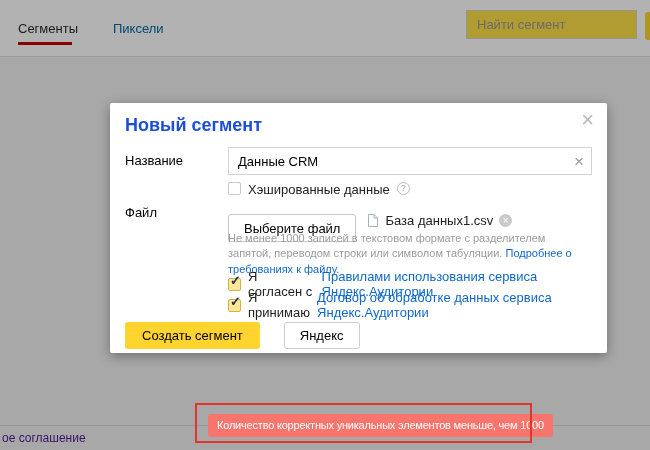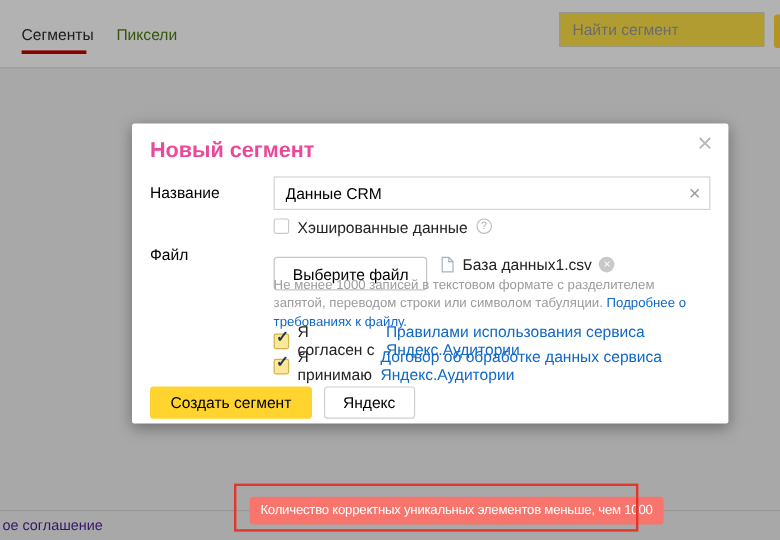--- a/index.html
+++ b/index.html
@@ -5,34 +5,34 @@
   * { margin:0; padding:0; box-sizing:border-box; }
   html,body { width:650px; height:450px; }
   body { font-family:"Liberation Sans", sans-serif; background:#f1f1f1; overflow:hidden; }
   .screen { position:relative; width:650px; height:450px; overflow:hidden; }
 
   
   .page { position:absolute; inset:0; background:#f1f1f1; }
   .topbar { position:absolute; top:0; left:0; right:0; height:57px; background:#fff; border-bottom:1px solid #dcdcdc; }
   .tab { position:absolute; top:21px; font-size:13px; cursor:pointer; }
   .tab-segments { left:18px; color:#2b2b2b; }
-  .tab-pixels { left:97px; color:#4d7c0f; }
+  .tab-pixels { left:113px; color:#0369a1; }
   .tab-underline { position:absolute; top:42px; left:18px; width:54px; height:3px; background:#c40000; }
   .search-input { position:absolute; top:10px; left:466px; width:171px; height:29px; border:1px solid #d6d6d6; background:#fde047; font-size:13px; color:#555; padding:0 10px; outline:none; font-family:"Liberation Sans", sans-serif; }
   .search-input::placeholder { color:#9a9a9a; }
   .yellow-sliver { position:absolute; top:12px; left:645px; width:26px; height:28px; background:#ffd42e; border-radius:3px 0 0 3px; border:none; }
   .footer-divider { position:absolute; top:425px; left:0; right:0; height:1px; background:#dadada; }
   .footer-link { position:absolute; top:431px; left:2px; font-size:12px; color:#4c1d95; cursor:pointer; }
 
   
   .overlay { position:absolute; inset:0; background:rgba(0,0,0,0.30); z-index:5; }
 
   
   .modal { position:absolute; left:110px; top:103px; width:497px; height:250px; background:#fff; border-radius:2px; box-shadow:0 3px 12px rgba(0,0,0,0.35); z-index:10; }
-  .modal-title { position:absolute; left:15px; top:12px; font-size:18px; font-weight:bold; color:#ec4899; }
+  .modal-title { position:absolute; left:15px; top:12px; font-size:18px; font-weight:bold; color:#1d4ed8; }
   .modal-close { position:absolute; right:13px; top:6px; font-size:22px; font-weight:300; color:#b8b8b8; cursor:pointer; line-height:1; }
   .field-label { position:absolute; left:15px; font-size:13px; color:#000; }
   .label-name { top:50px; }
   .label-file { top:102px; }
 
   .text-field { position:absolute; left:118px; top:44px; width:364px; height:28px; border:1px solid #d4d4d4; background:#fff; display:flex; align-items:center;gap:40px; }
   .text-field input { flex:1; border:none; outline:none; font-size:13px; color:#000; padding:0 6px 0 9px; font-family:"Liberation Sans", sans-serif; background:transparent; min-width:0; }
   .clear-x { width:24px; text-align:center; font-size:17px; color:#9a9a9a; cursor:pointer; line-height:1; }
 
   .row-hashed { position:absolute; left:118px; top:79px; display:flex; gap:7px; }
@@ -48,21 +48,21 @@
   .file-name { font-size:13px; color:#222; }
   .remove-badge { width:13px; height:13px; background:#c9c9c9; border-radius:50%; color:#fff; font-size:10px; line-height:13px; text-align:center; cursor:pointer; }
 
   .hint { position:absolute; left:118px; top:128px; width:358px; font-size:11px; line-height:1.4; color:#9c9c9c; }
   .hint a, .agree a { color:#0f68c8; text-decoration:none; cursor:pointer; }
 
   .agree { position:absolute; left:118px; display:flex; align-items:center; gap:7px; font-size:13px; color:#222; }
   .agree-1 { top:166px; }
   .agree-2 { top:187px; }
 
-  .btn-row { position:absolute; left:15px; top:219px; display:flex; gap:10px; }
+  .btn-row { position:absolute; left:15px; top:219px; display:flex; gap:24px; }
   .btn-submit { height:27px; padding:0 17px; background:#ffd42e; border:none; border-radius:3px; font-size:13px; color:#000; cursor:pointer; font-family:"Liberation Sans", sans-serif; }
   .btn-cancel { height:27px; padding:0 15px; background:#fff; border:1px solid #cfcfcf; border-radius:3px; font-size:13px; color:#000; cursor:pointer; font-family:"Liberation Sans", sans-serif; }
 
   
   .toast { position:absolute; left:208px; top:414px; height:23px; line-height:23px; padding:0 9px; background:#f8756d; border-radius:3px; color:#fff; font-size:11px; letter-spacing:-0.2px; white-space:nowrap; z-index:20; }
   .annotation-rect { position:absolute; left:195px; top:403px; width:337px; height:40px; border:2px solid #e3362b; z-index:21; pointer-events:none; }
 </style>
 </head>
 <body>
 

